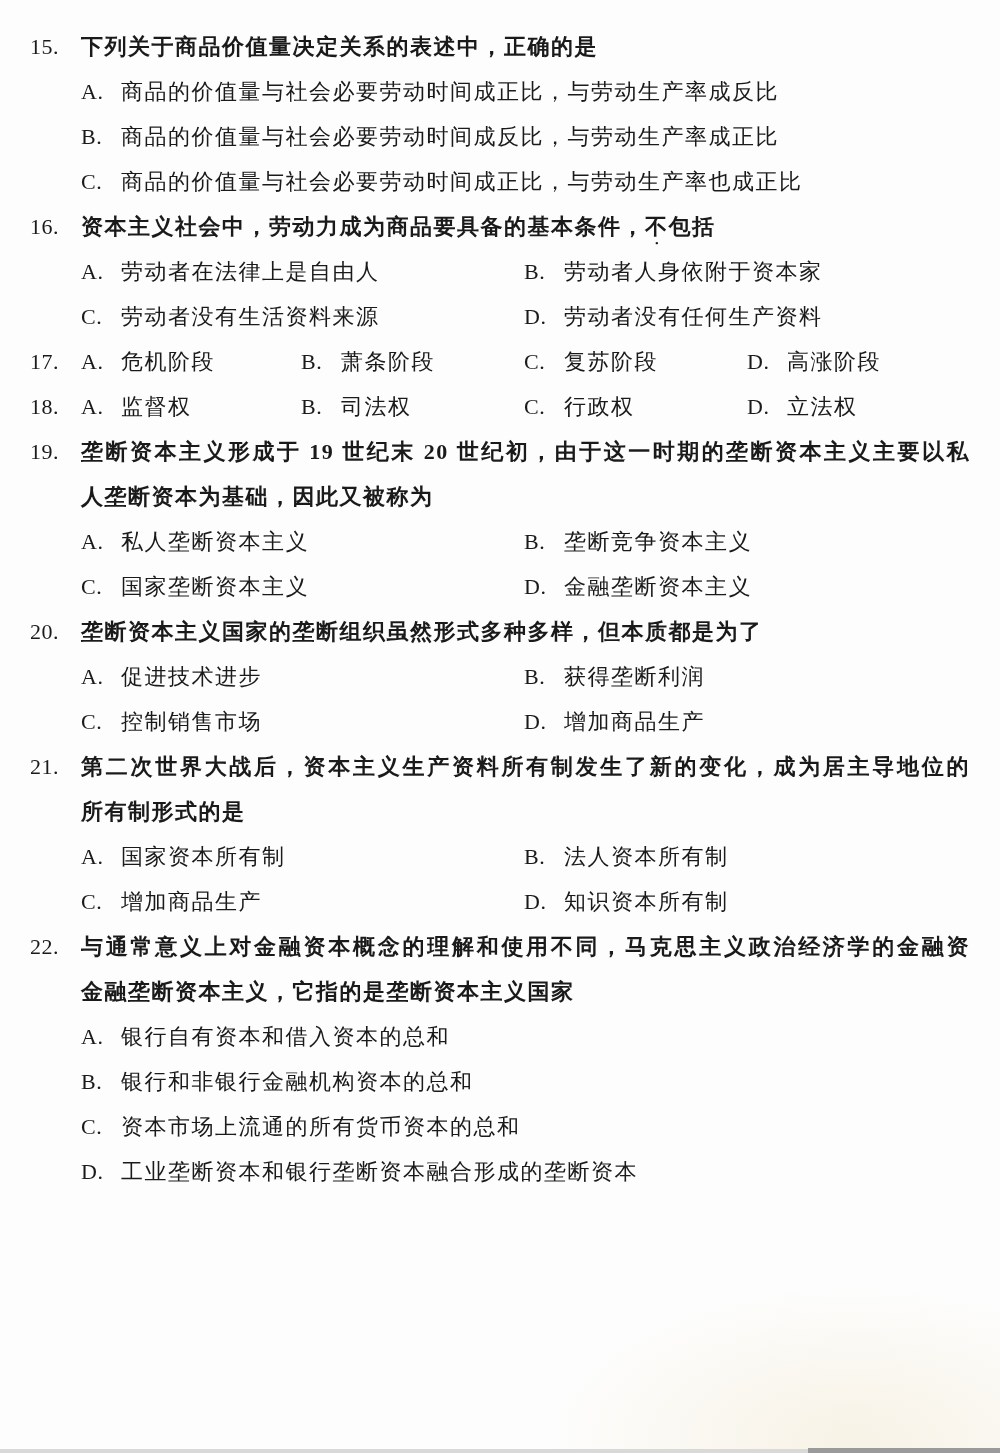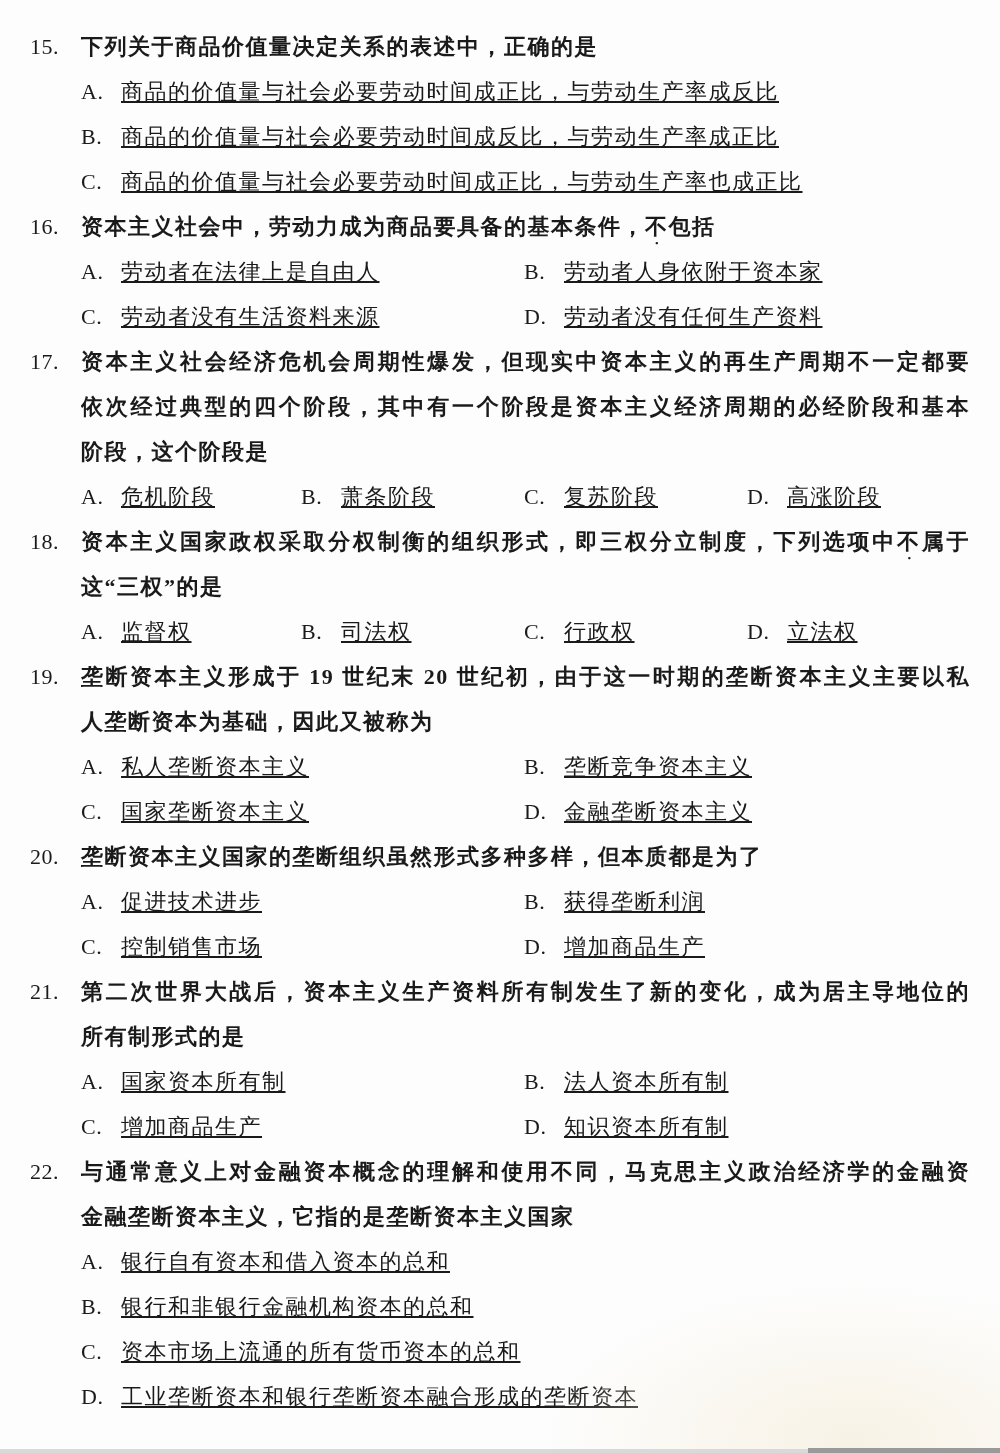--- a/index.html
+++ b/index.html
@@ -45,21 +45,21 @@
     transform: translateX(-50%);
     bottom: -9px;
     font-size: 9px;
     line-height: 1;
     letter-spacing: 0;
   }
   .opts { width: 869px; }
   .opts.list .option { display: block; }
   .opts.grid2 { display: grid; grid-template-columns: 443px 1fr; }
   .opts.grid4 { display: grid; grid-template-columns: 220px 223px 223px 1fr; }
-  .option { height: 45px; white-space: nowrap; text-decoration: underline; }
+  .option { height: 45px; white-space: nowrap; }
   .opt-label { display: inline-block; min-width: 40px; letter-spacing: 0.5px; }
   .corner-shade {
     position: absolute;
     right: 0; bottom: 0;
     width: 460px; height: 170px;
     background: radial-gradient(ellipse at 68% 92%, rgba(247,241,227,0.9), rgba(255,255,255,0) 70%);
     pointer-events: none;
   }
   .edge-light {
     position: absolute;
@@ -102,40 +102,31 @@
             <div class="option"><span class="opt-label">A.</span><span class="opt-text">劳动者在法律上是自由人</span></div>
             <div class="option"><span class="opt-label">B.</span><span class="opt-text">劳动者人身依附于资本家</span></div>
             <div class="option"><span class="opt-label">C.</span><span class="opt-text">劳动者没有生活资料来源</span></div>
             <div class="option"><span class="opt-label">D.</span><span class="opt-text">劳动者没有任何生产资料</span></div>
           </div>
         </div>
       </div>
       <div class="question">
         <div class="q-num">17.</div>
         <div class="q-body">
-          <div class="q-stem">
-            <div class="stem-line just"><span>资本主义社会经济危机会周期性爆发，但现实中资本主义的再生产周期不一定都要</span></div>
-            <div class="stem-line just"><span>依次经过典型的四个阶段，其中有一个阶段是资本主义经济周期的必经阶段和基本</span></div>
-            <div class="stem-line"><span>阶段，这个阶段是</span></div>
-          </div>
           <div class="opts grid4">
             <div class="option"><span class="opt-label">A.</span><span class="opt-text">危机阶段</span></div>
             <div class="option"><span class="opt-label">B.</span><span class="opt-text">萧条阶段</span></div>
             <div class="option"><span class="opt-label">C.</span><span class="opt-text">复苏阶段</span></div>
             <div class="option"><span class="opt-label">D.</span><span class="opt-text">高涨阶段</span></div>
           </div>
         </div>
       </div>
       <div class="question">
         <div class="q-num">18.</div>
         <div class="q-body">
-          <div class="q-stem">
-            <div class="stem-line just"><span>资本主义国家政权采取分权制衡的组织形式，即三权分立制度，下列选项中</span><span class="em">不</span><span>属于</span></div>
-            <div class="stem-line"><span>这“三权”的是</span></div>
-          </div>
           <div class="opts grid4">
             <div class="option"><span class="opt-label">A.</span><span class="opt-text">监督权</span></div>
             <div class="option"><span class="opt-label">B.</span><span class="opt-text">司法权</span></div>
             <div class="option"><span class="opt-label">C.</span><span class="opt-text">行政权</span></div>
             <div class="option"><span class="opt-label">D.</span><span class="opt-text">立法权</span></div>
           </div>
         </div>
       </div>
       <div class="question">
         <div class="q-num">19.</div>

